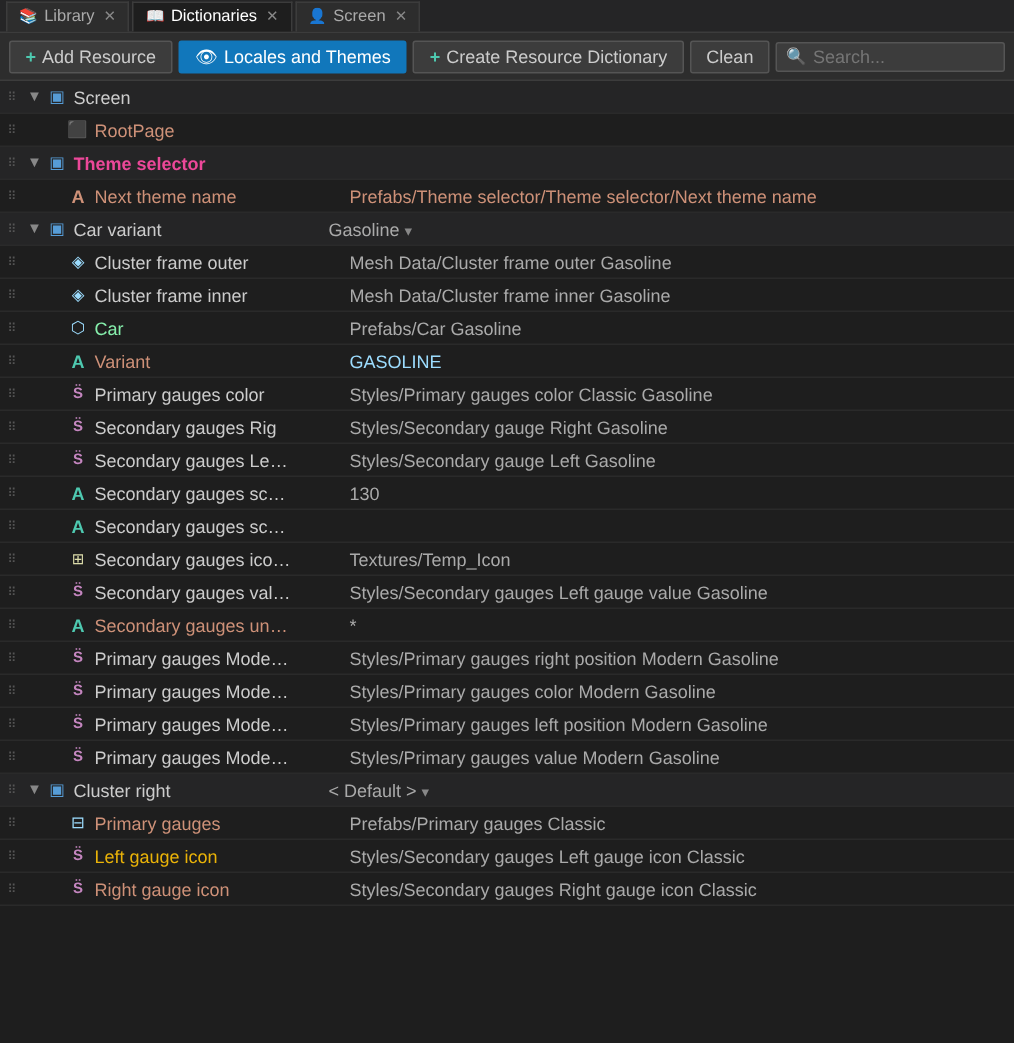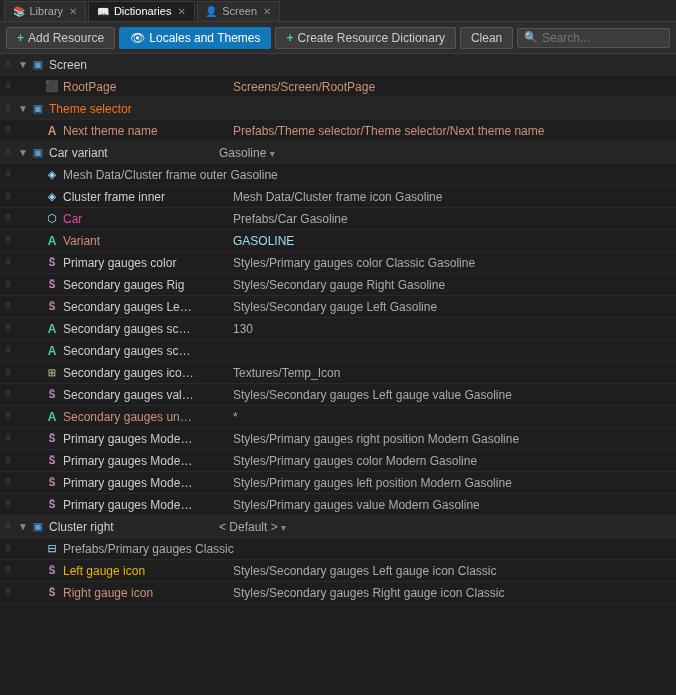--- a/index.html
+++ b/index.html
@@ -217,30 +217,29 @@
       <span class="row-value" style="color:#aaa"></span>
     </div>
     <div class="tree-row">
       <span class="drag-handle">⠿</span>
       <span class="indent" style="width:14px"></span>
       <span class="expand-arrow" style="visibility:hidden">▼</span>
       <span class="row-icon">
         <span style="color:#ce9178;font-size:11px">⬛</span>
       </span>
       <span class="row-name" style="color:#ce9178">RootPage</span>
-      <span class="row-value" style="color:#ce9178">Screens/Screen/RootPage</span>
     </div>
     <div class="tree-row group-header">
       <span class="drag-handle">⠿</span>
       <span class="indent" style="width:0px"></span>
       <span class="expand-arrow">▼</span>
       <span class="row-icon">
         <span style="color:#569cd6;font-size:11px">▣</span>
       </span>
-      <span class="row-name" style="color:#f97316;font-weight:400">Theme selector</span>
+      <span class="row-name" style="color:#ec4899;font-weight:700">Theme selector</span>
       <span class="row-value" style="color:#aaa"></span>
     </div>
     <div class="tree-row">
       <span class="drag-handle">⠿</span>
       <span class="indent" style="width:14px"></span>
       <span class="expand-arrow" style="visibility:hidden">▼</span>
       <span class="row-icon">
         <span style="color:#ce9178;font-weight:bold;font-size:12px">A</span>
       </span>
       <span class="row-name" style="color:#ce9178">Next theme name</span>
@@ -256,40 +255,41 @@
       <span class="row-name" style="color:#cccccc;font-weight:500">Car variant</span>
       <span class="row-value" style="color:#aaa">Gasoline <span style="color:#888;font-size:10px">▾</span></span>
     </div>
     <div class="tree-row">
       <span class="drag-handle">⠿</span>
       <span class="indent" style="width:14px"></span>
       <span class="expand-arrow" style="visibility:hidden">▼</span>
       <span class="row-icon">
         <span style="color:#9cdcfe;font-size:11px">◈</span>
       </span>
+      <span class="row-name" style="color:#cccccc">Cluster frame outer</span>
       <span class="row-value" style="color:#aaaaaa">Mesh Data/Cluster frame outer Gasoline</span>
     </div>
     <div class="tree-row">
       <span class="drag-handle">⠿</span>
       <span class="indent" style="width:14px"></span>
       <span class="expand-arrow" style="visibility:hidden">▼</span>
       <span class="row-icon">
         <span style="color:#9cdcfe;font-size:11px">◈</span>
       </span>
       <span class="row-name" style="color:#cccccc">Cluster frame inner</span>
-      <span class="row-value" style="color:#aaaaaa">Mesh Data/Cluster frame icon Gasoline</span>
+      <span class="row-value" style="color:#aaaaaa">Mesh Data/Cluster frame inner Gasoline</span>
     </div>
     <div class="tree-row">
       <span class="drag-handle">⠿</span>
       <span class="indent" style="width:14px"></span>
       <span class="expand-arrow" style="visibility:hidden">▼</span>
       <span class="row-icon">
         <span style="color:#9cdcfe;font-size:11px">⬡</span>
       </span>
-      <span class="row-name" style="color:#ec4899">Car</span>
+      <span class="row-name" style="color:#86efac">Car</span>
       <span class="row-value" style="color:#aaaaaa">Prefabs/Car Gasoline</span>
     </div>
     <div class="tree-row">
       <span class="drag-handle">⠿</span>
       <span class="indent" style="width:14px"></span>
       <span class="expand-arrow" style="visibility:hidden">▼</span>
       <span class="row-icon">
         <span style="color:#4ec9b0;font-weight:bold;font-size:12px">A</span>
       </span>
       <span class="row-name" style="color:#ce9178">Variant</span>
@@ -424,20 +424,21 @@
       <span class="row-name" style="color:#cccccc;font-weight:500">Cluster right</span>
       <span class="row-value" style="color:#aaa">&lt; Default &gt; <span style="color:#888;font-size:10px">▾</span></span>
     </div>
     <div class="tree-row">
       <span class="drag-handle">⠿</span>
       <span class="indent" style="width:14px"></span>
       <span class="expand-arrow" style="visibility:hidden">▼</span>
       <span class="row-icon">
         <span style="color:#9cdcfe;font-size:11px">⊟</span>
       </span>
+      <span class="row-name" style="color:#ce9178">Primary gauges</span>
       <span class="row-value" style="color:#aaaaaa">Prefabs/Primary gauges Classic</span>
     </div>
     <div class="tree-row">
       <span class="drag-handle">⠿</span>
       <span class="indent" style="width:14px"></span>
       <span class="expand-arrow" style="visibility:hidden">▼</span>
       <span class="row-icon">
         <span style="color:#c586c0;font-size:10px;font-weight:bold">S̈</span>
       </span>
       <span class="row-name" style="color:#eab308">Left gauge icon</span>

